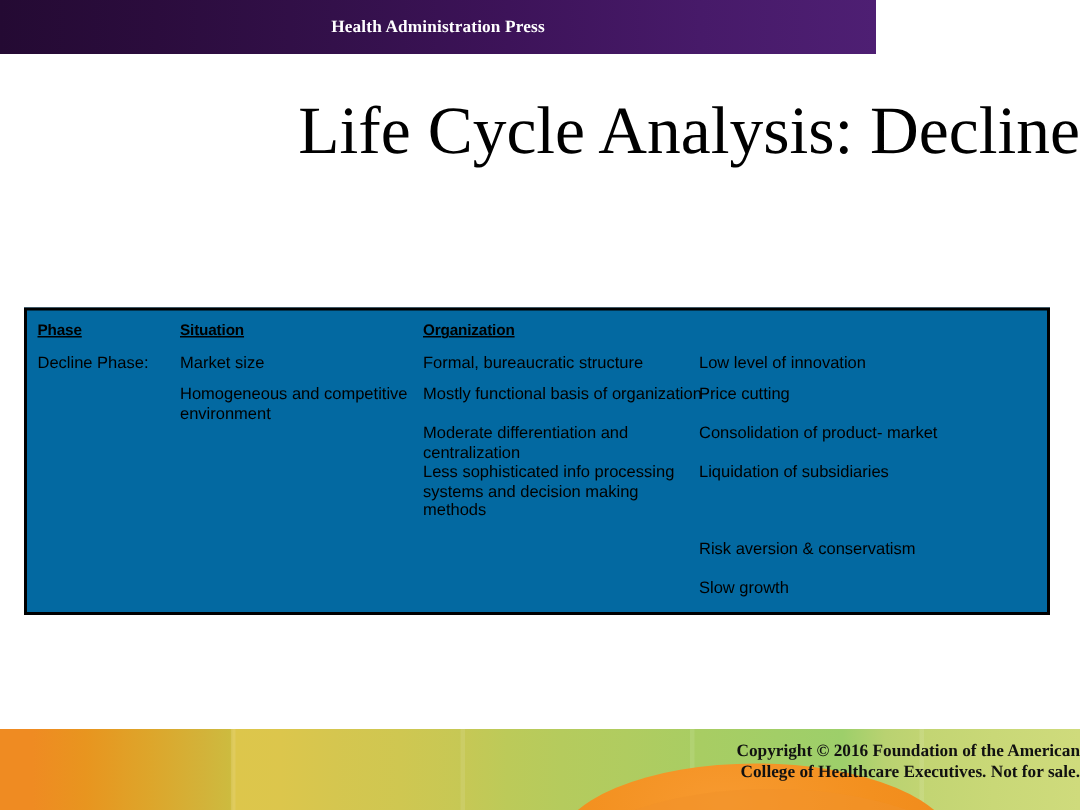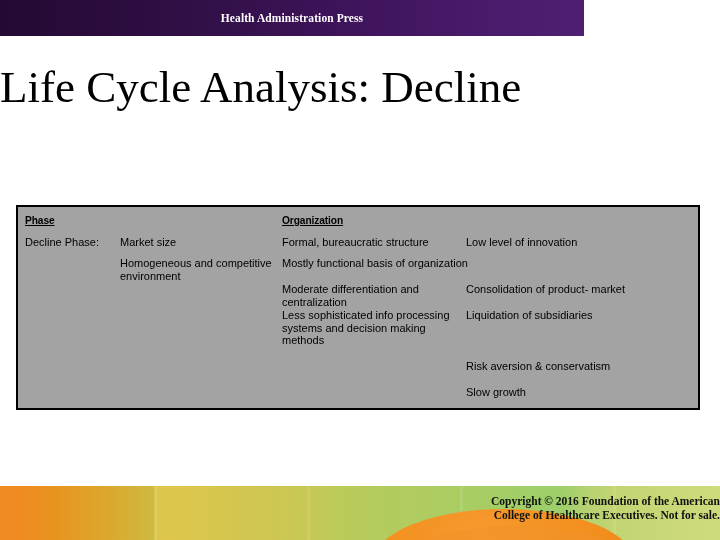--- a/index.html
+++ b/index.html
@@ -41,39 +41,39 @@
     letter-spacing: 0.1px;
     white-space: nowrap;
   }
 
   
   .slide-title {
     position: absolute;
     left: 0;
     top: 64px;
     width: 720px;
-    text-align: left;
+    text-align: right;
     font-family: "Liberation Serif", serif;
     font-size: 45px;
     font-weight: normal;
     color: #000000;
     line-height: 1.05;
     white-space: nowrap;
   }
 
   
   .table-box {
     position: absolute;
     left: 16px;
     top: 205px;
     width: 684px;
     height: 205px;
     border: 2px solid #000000;
     box-sizing: border-box;
-    background: #a3a3a3;
+    background: #0369a1;
   }
   .grid {
     position: absolute;
     left: 0;
     top: 0;
     width: 100%;
     height: 100%;
   }
   .cell {
     position: absolute;
@@ -188,36 +188,38 @@
 <div class="top-banner">
   <span class="banner-text">Health Administration Press</span>
 </div>
 
 <div class="slide-title">Life Cycle Analysis: Decline</div>
 
 <div class="table-box">
   <div class="grid">
 
     <div class="cell header col-phase" style="top:8px">Phase</div>
+    <div class="cell header col-sit" style="top:8px">Situation</div>
     <div class="cell header col-org" style="top:8px">Organization</div>
 
     <div class="cell col-phase" style="top:29px">Decline Phase:</div>
 
     <div class="cell col-sit" style="top:29px">Market size</div>
     <div class="cell col-sit" style="top:50px">Homogeneous and competitive
 environment</div>
 
     <div class="cell col-org" style="top:29px">Formal, bureaucratic structure</div>
     <div class="cell col-org" style="top:50px">Mostly functional basis of organization</div>
     <div class="cell col-org" style="top:76px">Moderate differentiation and
 centralization</div>
     <div class="cell col-org" style="top:102px">Less sophisticated info processing
 systems and decision making methods</div>
 
     <div class="cell col-inn" style="top:29px">Low level of innovation</div>
+    <div class="cell col-inn" style="top:50px">Price cutting</div>
     <div class="cell col-inn" style="top:76px">Consolidation of product- market</div>
     <div class="cell col-inn" style="top:102px">Liquidation of subsidiaries</div>
     <div class="cell col-inn" style="top:153px">Risk aversion &amp; conservatism</div>
     <div class="cell col-inn" style="top:179px">Slow growth</div>
 
   </div>
 </div>
 
 <div class="footer">
   <div class="footer-bands"></div>

